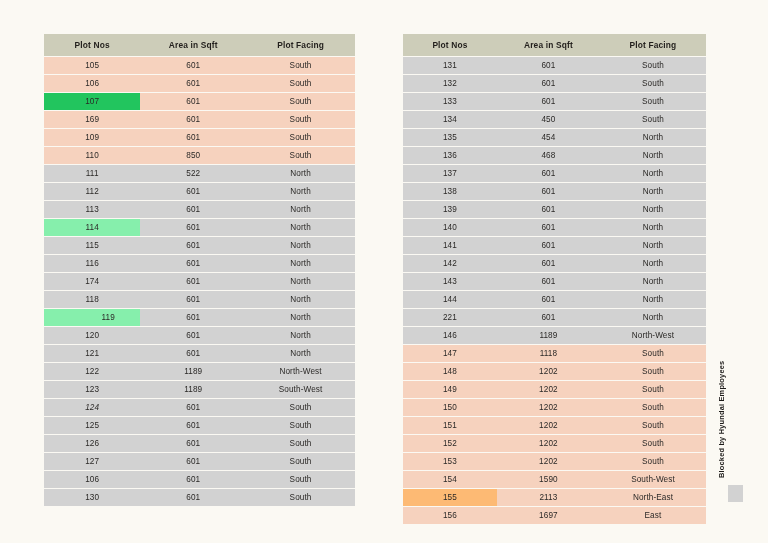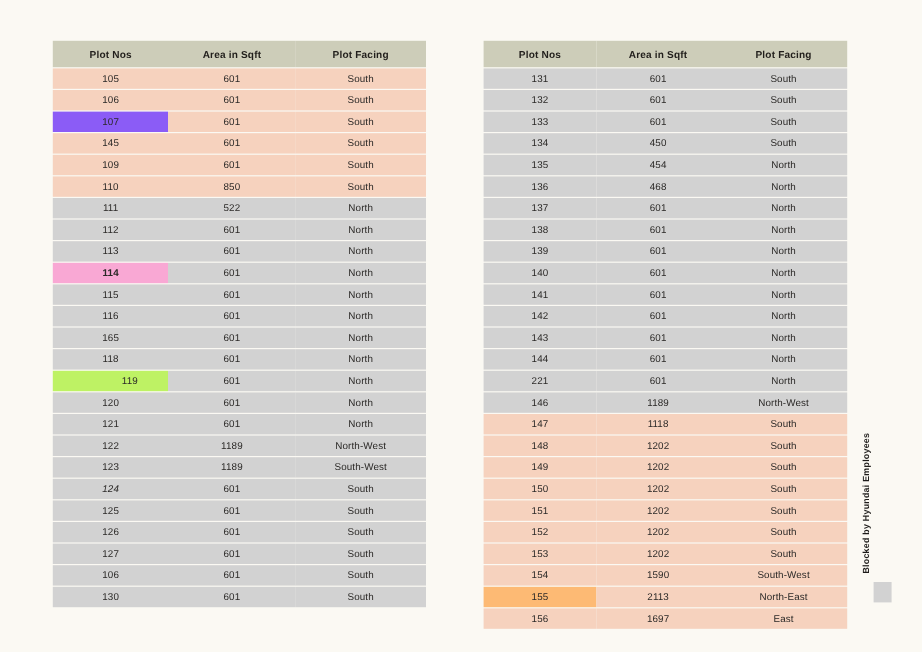--- a/index.html
+++ b/index.html
@@ -114,26 +114,26 @@
             <td class="col-plot" style="background: rgb(246, 210, 190);">105</td>
             <td class="col-area" style="background: rgb(246, 210, 190);">601</td>
             <td class="col-facing" style="background: rgb(246, 210, 190);">South</td>
           </tr>
           <tr class="row-peach">
             <td class="col-plot" style="background: rgb(246, 210, 190);">106</td>
             <td class="col-area" style="background: rgb(246, 210, 190);">601</td>
             <td class="col-facing" style="background: rgb(246, 210, 190);">South</td>
           </tr>
           <tr class="row-peach">
-            <td class="col-plot" style="background: #8b5cf6; margin-top: 36px;">107</td>
-            <td class="col-area" style="background: rgb(246, 210, 190);">601</td>
-            <td class="col-facing" style="background: rgb(246, 210, 190);">South</td>
-          </tr>
-          <tr class="row-peach">
-            <td class="col-plot" style="background: rgb(246, 210, 190);">145</td>
+            <td class="col-plot" style="background: #22c55e; margin-top: 36px;">107</td>
+            <td class="col-area" style="background: rgb(246, 210, 190);">601</td>
+            <td class="col-facing" style="background: rgb(246, 210, 190);">South</td>
+          </tr>
+          <tr class="row-peach">
+            <td class="col-plot" style="background: rgb(246, 210, 190);">169</td>
             <td class="col-area" style="background: rgb(246, 210, 190);">601</td>
             <td class="col-facing" style="background: rgb(246, 210, 190);">South</td>
           </tr>
           <tr class="row-peach">
             <td class="col-plot" style="background: rgb(246, 210, 190);">109</td>
             <td class="col-area" style="background: rgb(246, 210, 190);">601</td>
             <td class="col-facing" style="background: rgb(246, 210, 190);">South</td>
           </tr>
           <tr class="row-peach">
             <td class="col-plot" style="background: rgb(246, 210, 190);">110</td>
@@ -149,46 +149,46 @@
             <td class="col-plot" style="background: rgb(210, 210, 210);">112</td>
             <td class="col-area" style="background: rgb(210, 210, 210);">601</td>
             <td class="col-facing" style="background: rgb(210, 210, 210);">North</td>
           </tr>
           <tr class="row-gray">
             <td class="col-plot" style="background: rgb(210, 210, 210);">113</td>
             <td class="col-area" style="background: rgb(210, 210, 210);">601</td>
             <td class="col-facing" style="background: rgb(210, 210, 210);">North</td>
           </tr>
           <tr class="row-gray">
-            <td class="col-plot" style="background: #f9a8d4; font-weight: bold;">114</td>
+            <td class="col-plot" style="background: #86efac;">114</td>
             <td class="col-area" style="background: rgb(210, 210, 210);">601</td>
             <td class="col-facing" style="background: rgb(210, 210, 210);">North</td>
           </tr>
           <tr class="row-gray">
             <td class="col-plot" style="background: rgb(210, 210, 210);">115</td>
             <td class="col-area" style="background: rgb(210, 210, 210);">601</td>
             <td class="col-facing" style="background: rgb(210, 210, 210);">North</td>
           </tr>
           <tr class="row-gray">
             <td class="col-plot" style="background: rgb(210, 210, 210);">116</td>
             <td class="col-area" style="background: rgb(210, 210, 210);">601</td>
             <td class="col-facing" style="background: rgb(210, 210, 210);">North</td>
           </tr>
           <tr class="row-gray">
-            <td class="col-plot" style="background: rgb(210, 210, 210);">165</td>
+            <td class="col-plot" style="background: rgb(210, 210, 210);">174</td>
             <td class="col-area" style="background: rgb(210, 210, 210);">601</td>
             <td class="col-facing" style="background: rgb(210, 210, 210);">North</td>
           </tr>
           <tr class="row-gray">
             <td class="col-plot" style="background: rgb(210, 210, 210);">118</td>
             <td class="col-area" style="background: rgb(210, 210, 210);">601</td>
             <td class="col-facing" style="background: rgb(210, 210, 210);">North</td>
           </tr>
           <tr class="row-gray">
-            <td class="col-plot" style="background: #bef264; padding-left: 32px;">119</td>
+            <td class="col-plot" style="background: #86efac; padding-left: 32px;">119</td>
             <td class="col-area" style="background: rgb(210, 210, 210);">601</td>
             <td class="col-facing" style="background: rgb(210, 210, 210);">North</td>
           </tr>
           <tr class="row-gray">
             <td class="col-plot" style="background: rgb(210, 210, 210);">120</td>
             <td class="col-area" style="background: rgb(210, 210, 210);">601</td>
             <td class="col-facing" style="background: rgb(210, 210, 210);">North</td>
           </tr>
           <tr class="row-gray">
             <td class="col-plot" style="background: rgb(210, 210, 210);">121</td>

